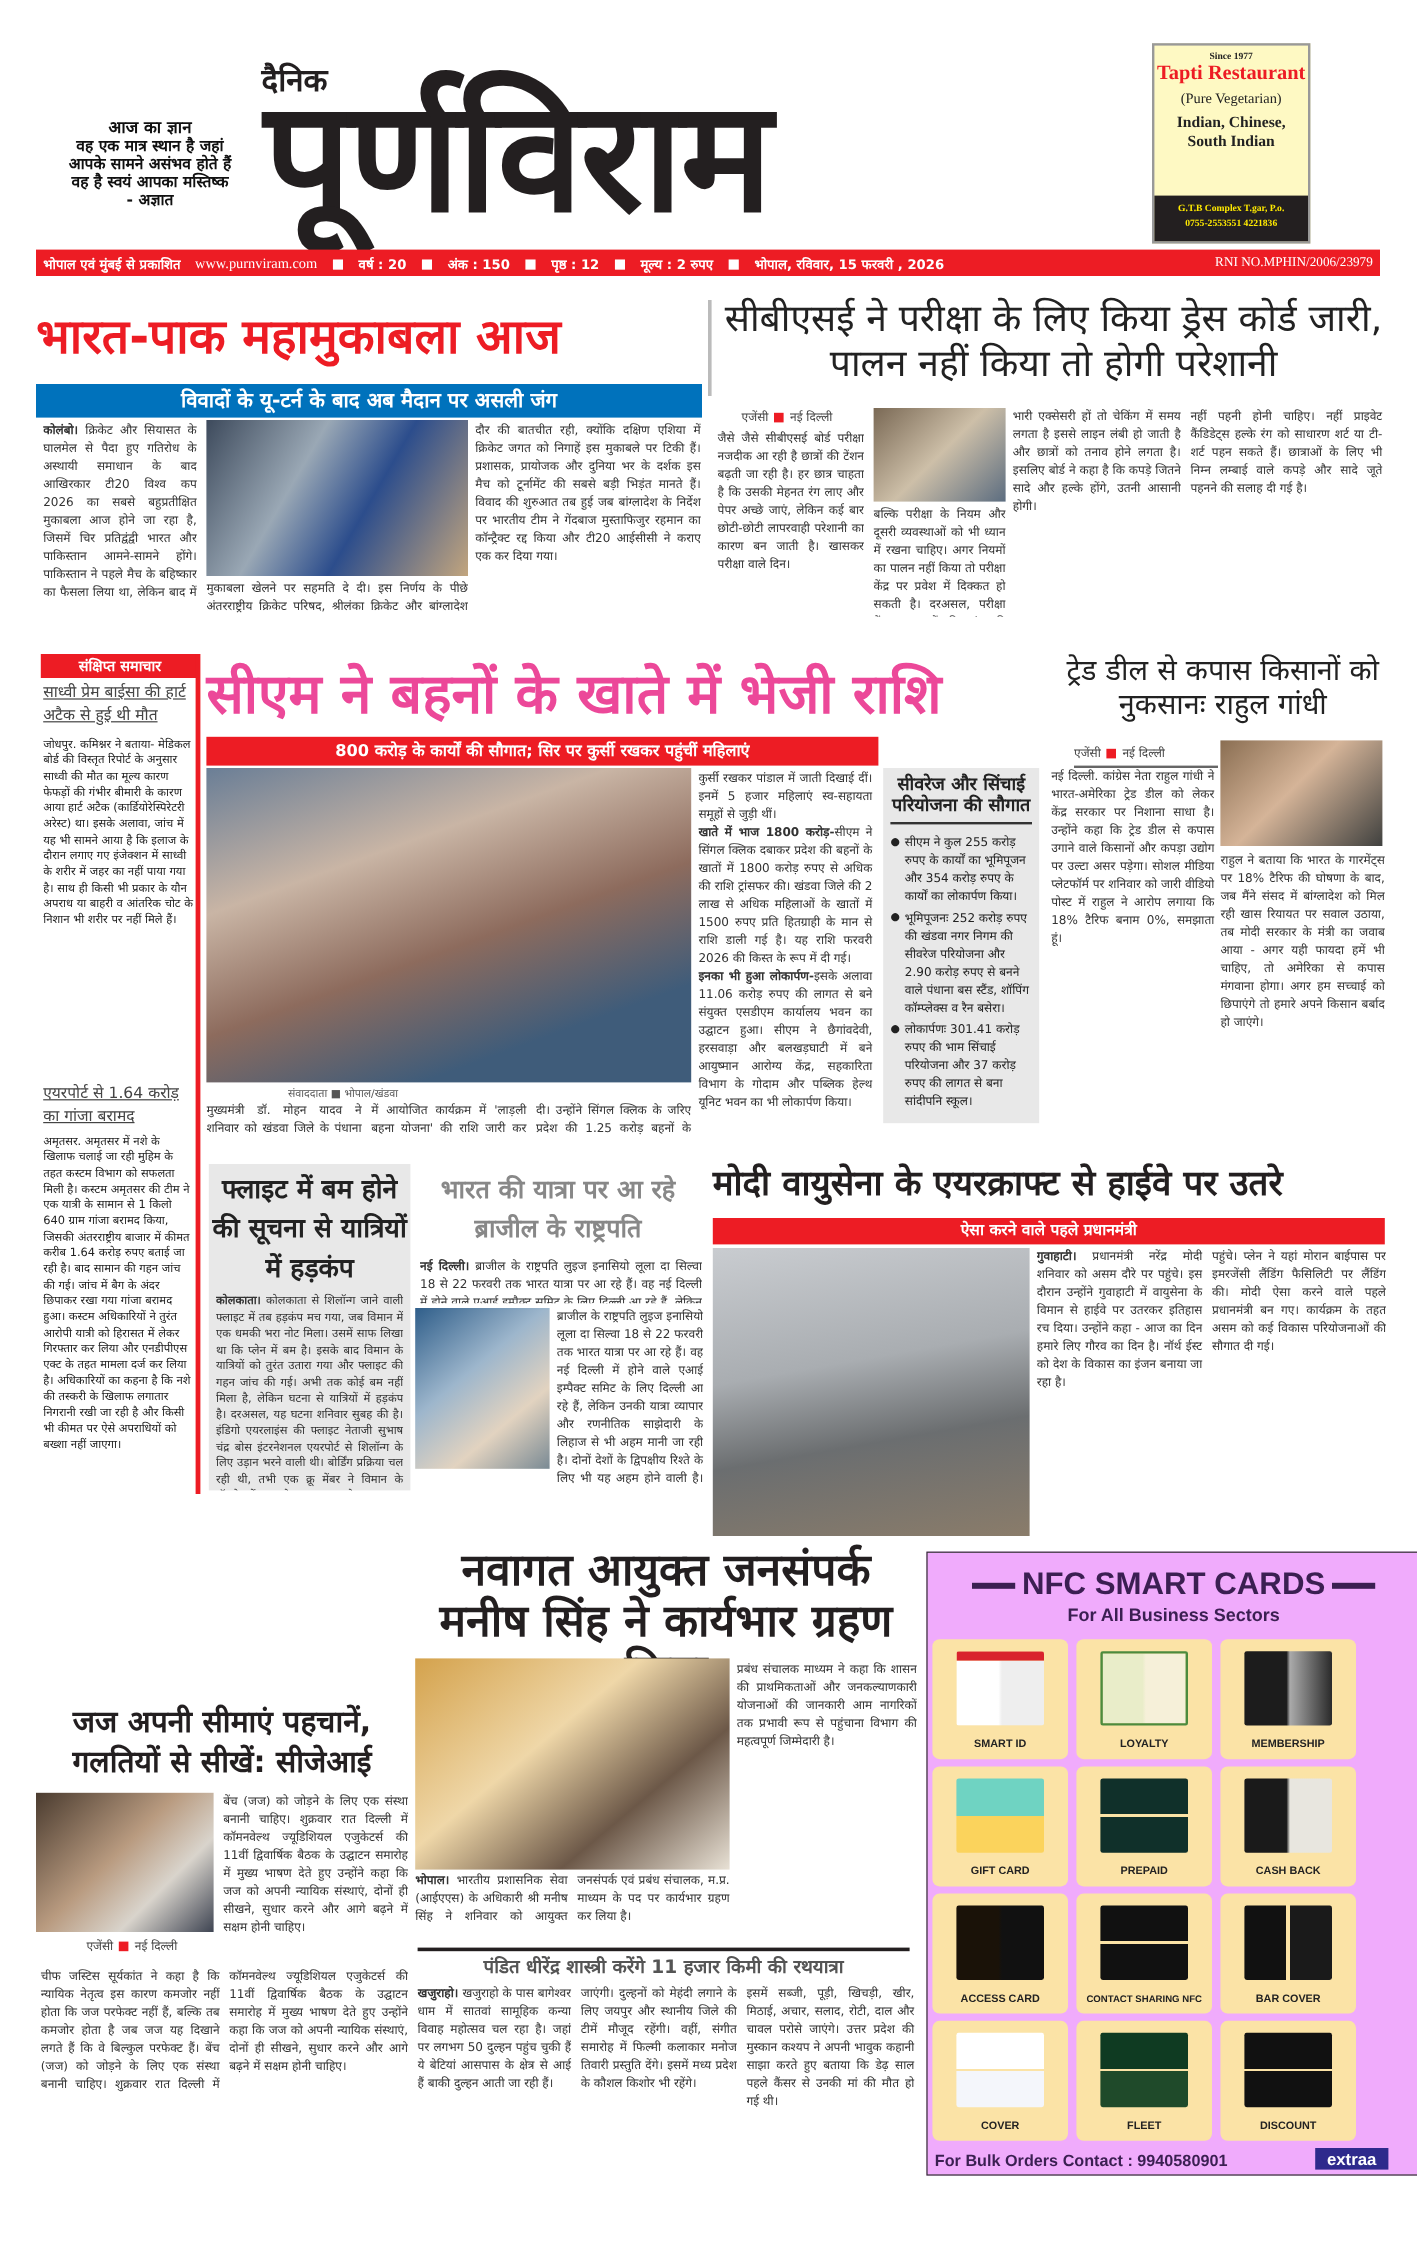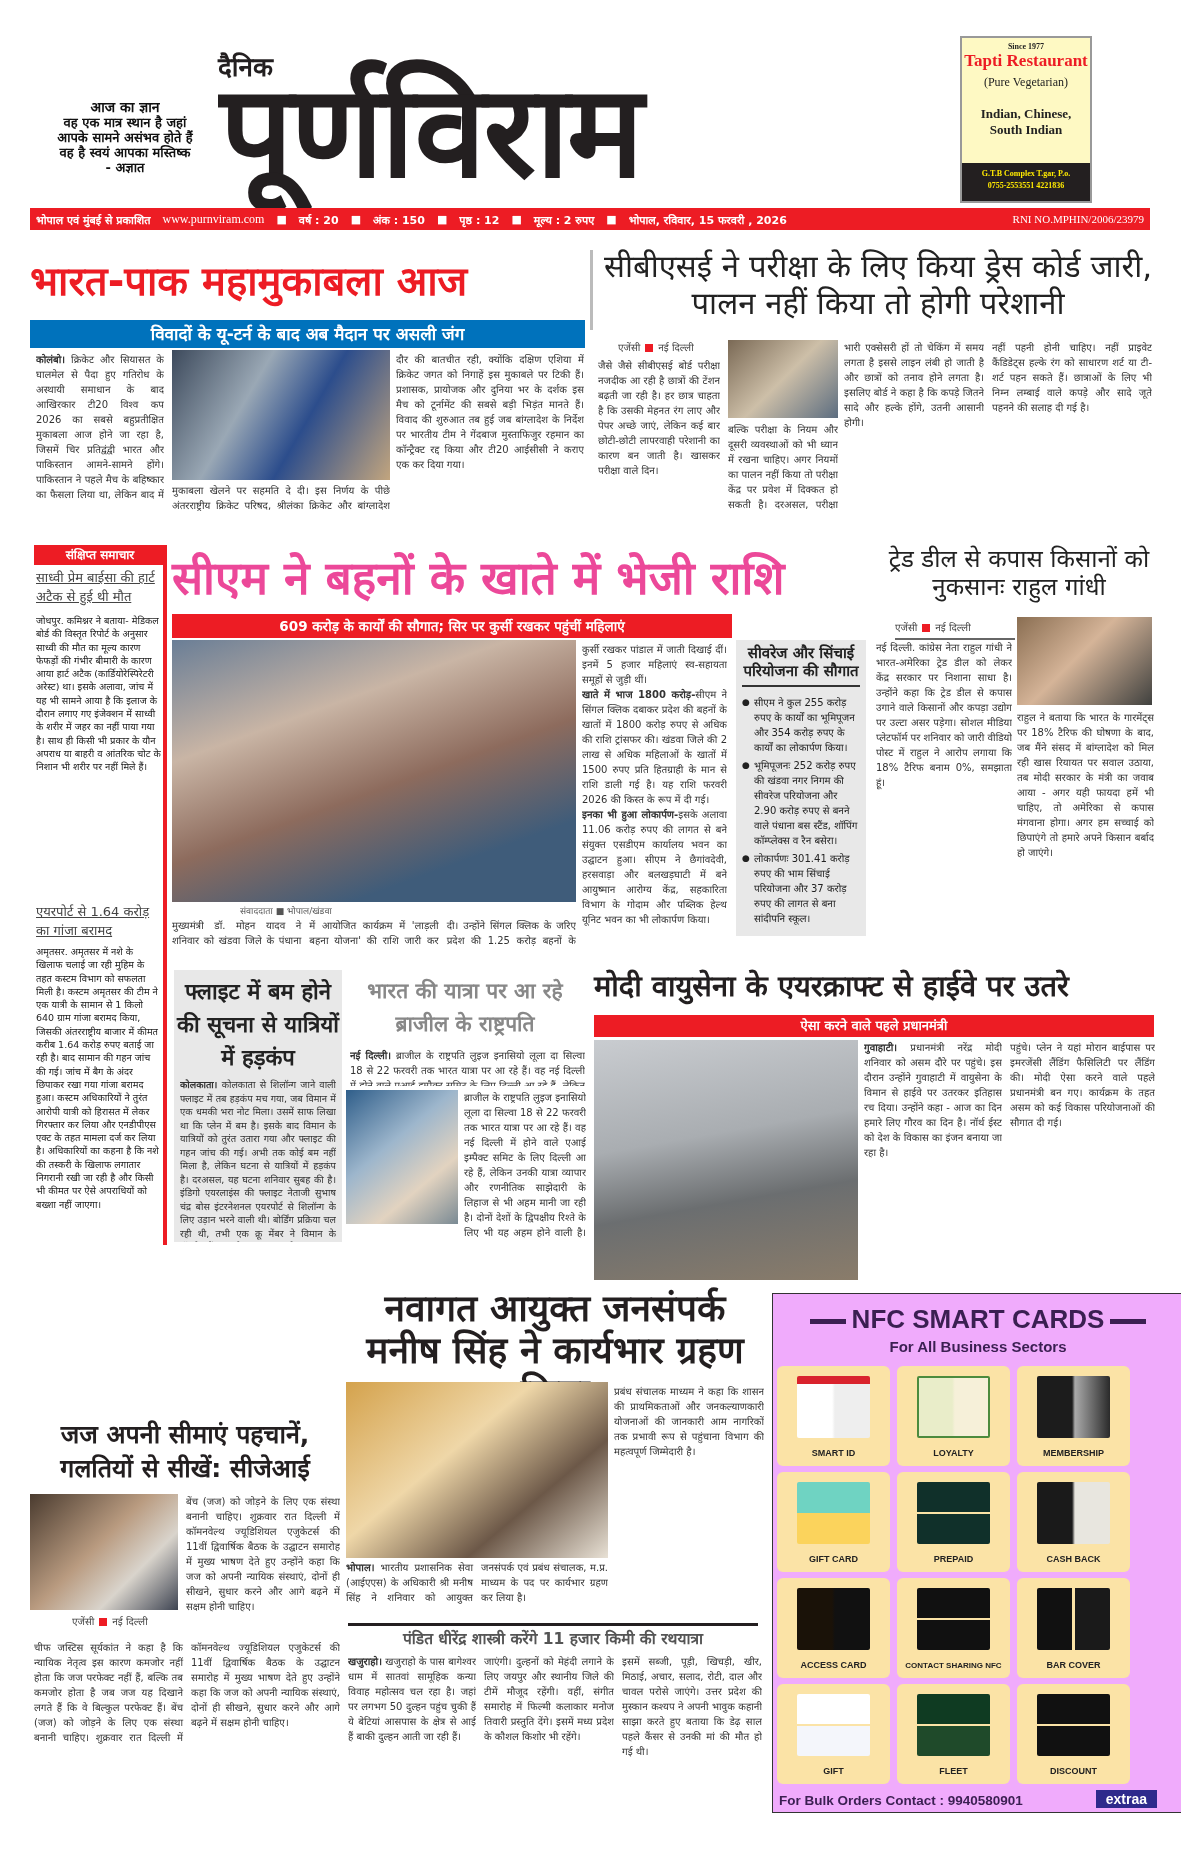--- a/index.html
+++ b/index.html
@@ -31,21 +31,21 @@
   <div>वह है स्वयं आपका मस्तिष्क</div>
   <div>- अज्ञात</div>
 </div>
 <div class="abs" style="left:218px;top:48px;font-size:26px;font-weight:bold;color:#231f20">दैनिक</div>
 <div class="abs" style="left:220px;top:62px;font-size:128px;line-height:140px;font-weight:bold;color:#231f20;letter-spacing:-2px">पूर्णविराम</div>
 
 <div class="abs" style="left:960px;top:36px;width:132px;height:167px;border:2px solid #999;background:#fef9c3;text-align:center;font-family:'Liberation Serif',serif">
   <div style="font-size:8px;margin-top:4px;font-weight:bold">Since 1977</div>
   <div style="font-size:17px;color:#ed1c24;font-weight:bold;line-height:20px">Tapti Restaurant</div>
   <div style="font-size:12px;margin-top:4px">(Pure Vegetarian)</div>
-  <div style="font-size:13px;font-weight:bold;line-height:16px;margin-top:16px;padding:0 4px">Indian, Chinese, South Indian</div>
+  <div style="font-size:13px;font-weight:bold;line-height:16px;margin-top:4px;padding:0 4px">Indian, Chinese, South Indian</div>
   <div style="position:absolute;left:0;right:0;bottom:0;height:38px;background:#231f20;color:#ffea00;font-size:8px;font-weight:bold;padding-top:5px;line-height:12px">
     <div>G.T.B Complex T.gar, P.o.</div>
     <div>0755-2553551 4221836</div>
   </div>
 </div>
 
 <div class="abs red" style="left:30px;top:208px;width:1120px;height:22px;color:#fff;font-size:11px;font-weight:bold;display:flex;align-items:center;gap:12px;padding:0 6px;white-space:nowrap">
   <span>भोपाल एवं मुंबई से प्रकाशित</span>
   <span style="font-family:'Liberation Serif',serif;font-weight:normal;font-size:12px">www.purnviram.com</span>
   <span>■</span>
@@ -88,21 +88,21 @@
   <span>संक्षिप्त समाचार</span>
 </div>
 <div class="vrule" style="left:163px;top:545px;height:700px"></div>
 <div class="abs" style="left:36px;top:568px;width:126px;font-size:13px;line-height:19px;color:#444;text-decoration:underline">साध्वी प्रेम बाईसा की हार्ट अटैक से हुई थी मौत</div>
 <div class="abs" style="left:36px;top:614px;width:126px;height:280px;overflow:hidden;font-size:9.5px;line-height:13.3px;color:#222">जोधपुर. कमिश्नर ने बताया- मेडिकल बोर्ड की विस्तृत रिपोर्ट के अनुसार साध्वी की मौत का मूल्य कारण फेफड़ों की गंभीर बीमारी के कारण आया हार्ट अटैक (कार्डियोरेस्पिरेटरी अरेस्ट) था। इसके अलावा, जांच में यह भी सामने आया है कि इलाज के दौरान लगाए गए इंजेक्शन में साध्वी के शरीर में जहर का नहीं पाया गया है। साथ ही किसी भी प्रकार के यौन अपराध या बाहरी व आंतरिक चोट के निशान भी शरीर पर नहीं मिले हैं।</div>
 <div class="abs" style="left:36px;top:902px;width:126px;font-size:13px;line-height:19px;color:#444;text-decoration:underline">एयरपोर्ट से 1.64 करोड़ का गांजा बरामद</div>
 <div class="abs" style="left:36px;top:945px;width:126px;height:292px;overflow:hidden;font-size:9.5px;line-height:13.3px;color:#222">अमृतसर. अमृतसर में नशे के खिलाफ चलाई जा रही मुहिम के तहत कस्टम विभाग को सफलता मिली है। कस्टम अमृतसर की टीम ने एक यात्री के सामान से 1 किलो 640 ग्राम गांजा बरामद किया, जिसकी अंतरराष्ट्रीय बाजार में कीमत करीब 1.64 करोड़ रुपए बताई जा रही है। बाद सामान की गहन जांच की गई। जांच में बैग के अंदर छिपाकर रखा गया गांजा बरामद हुआ। कस्टम अधिकारियों ने तुरंत आरोपी यात्री को हिरासत में लेकर गिरफ्तार कर लिया और एनडीपीएस एक्ट के तहत मामला दर्ज कर लिया है। अधिकारियों का कहना है कि नशे की तस्करी के खिलाफ लगातार निगरानी रखी जा रही है और किसी भी कीमत पर ऐसे अपराधियों को बख्शा नहीं जाएगा।</div>
 
 <div class="abs hl" style="left:172px;top:548px;width:560px;font-size:46px;line-height:60px;color:#ec4899;white-space:nowrap">सीएम ने बहनों के खाते में भेजी राशि</div>
 <div class="abs red" style="left:172px;top:614px;width:560px;height:24px;color:#fff;text-align:center;font-weight:bold;font-size:13.5px;line-height:24px">
-  <span>609 करोड़ के कार्यों की सौगात; सिर पर कुर्सी रखकर पहुंचीं महिलाएं</span>
+  <span>800 करोड़ के कार्यों की सौगात; सिर पर कुर्सी रखकर पहुंचीं महिलाएं</span>
 </div>
 <div class="abs img" style="left:172px;top:640px;width:404px;height:262px;background:linear-gradient(160deg,#6a7e96,#c9b5a5 30%,#8d6b5d 55%,#3f5c7a 80%)"></div>
 <div class="abs" style="left:240px;top:904px;font-size:9px;color:#555">संवाददाता ■ भोपाल/खंडवा</div>
 <div class="abs body-text" style="left:172px;top:918px;width:404px;height:36px;overflow:hidden;column-count:3;column-gap:8px">मुख्यमंत्री डॉ. मोहन यादव ने शनिवार को खंडवा जिले के पंधाना में आयोजित कार्यक्रम में 'लाड़ली बहना योजना' की राशि जारी कर दी। उन्होंने सिंगल क्लिक के जरिए प्रदेश की 1.25 करोड़ बहनों के खातों में फरवरी माह की किस्त ट्रांसफर की। इसके साथ ही सीएम ने जिले को 609 करोड़ रुपए के विकास कार्यों (लोकार्पण और भूमिपूजन) की सौगात दी। कार्यक्रम स्थल (अनाज मंडी) पर जनसैलाब उमड़ा। करीब 25 हजार महिलाएं, सीएम को सुनने पहुंचीं। भीड़ इतनी ज्यादा थी कि पंडाल छोटा पड़ गया।</div>
 <div class="abs body-text" style="left:582px;top:642px;width:145px;height:312px;overflow:hidden">
   <span>कुर्सी रखकर पांडाल में जाती दिखाई दीं। इनमें 5 हजार महिलाएं स्व-सहायता समूहों से जुड़ी थीं।</span><br>
   <b>खाते में भाज 1800 करोड़-</b><span>सीएम ने सिंगल क्लिक दबाकर प्रदेश की बहनों के खातों में 1800 करोड़ रुपए से अधिक की राशि ट्रांसफर की। खंडवा जिले की 2 लाख से अधिक महिलाओं के खातों में 1500 रुपए प्रति हितग्राही के मान से राशि डाली गई है। यह राशि फरवरी 2026 की किस्त के रूप में दी गई।</span><br>
   <b>इनका भी हुआ लोकार्पण-</b><span>इसके अलावा 11.06 करोड़ रुपए की लागत से बने संयुक्त एसडीएम कार्यालय भवन का उद्घाटन हुआ। सीएम ने छैगांवदेवी, हरसवाड़ा और बलखड़घाटी में बने आयुष्मान आरोग्य केंद्र, सहकारिता विभाग के गोदाम और पब्लिक हेल्थ यूनिट भवन का भी लोकार्पण किया।</span>
 </div>
 <div class="abs" style="left:736px;top:640px;width:130px;height:296px;background:#e8e8e8;padding:4px 6px">
@@ -217,21 +217,21 @@
       <div class="pic" style="background:linear-gradient(180deg,#111 48%,#fbe3a6 48%,#fbe3a6 52%,#111 52%)"></div>
       <div class="lbl" style="font-size:8px">CONTACT SHARING NFC</div>
     </div>
   <div class="ad-card" style="left:244px;top:284px;width:113px;height:100px">
       <div class="pic" style="background:linear-gradient(90deg,#111 48%,#fbe3a6 48%,#fbe3a6 52%,#1a1a1a 52%)"></div>
       <div class="lbl">BAR COVER</div>
     </div>
 
   <div class="ad-card" style="left:4px;top:390px;width:113px;height:100px">
       <div class="pic" style="background:linear-gradient(180deg,#fff 48%,#fbe3a6 48%,#fbe3a6 52%,#f4f6fb 52%)"></div>
-      <div class="lbl">GIFT</div>
+      <div class="lbl">COVER</div>
     </div>
   <div class="ad-card" style="left:124px;top:390px;width:113px;height:100px">
       <div class="pic" style="background:linear-gradient(180deg,#0f3b22 48%,#fbe3a6 48%,#fbe3a6 52%,#1f4a2a 52%)"></div>
       <div class="lbl">FLEET</div>
     </div>
   <div class="ad-card" style="left:244px;top:390px;width:113px;height:100px">
       <div class="pic" style="background:linear-gradient(180deg,#111 48%,#fbe3a6 48%,#fbe3a6 52%,#111 52%)"></div>
       <div class="lbl">DISCOUNT</div>
     </div>
 

